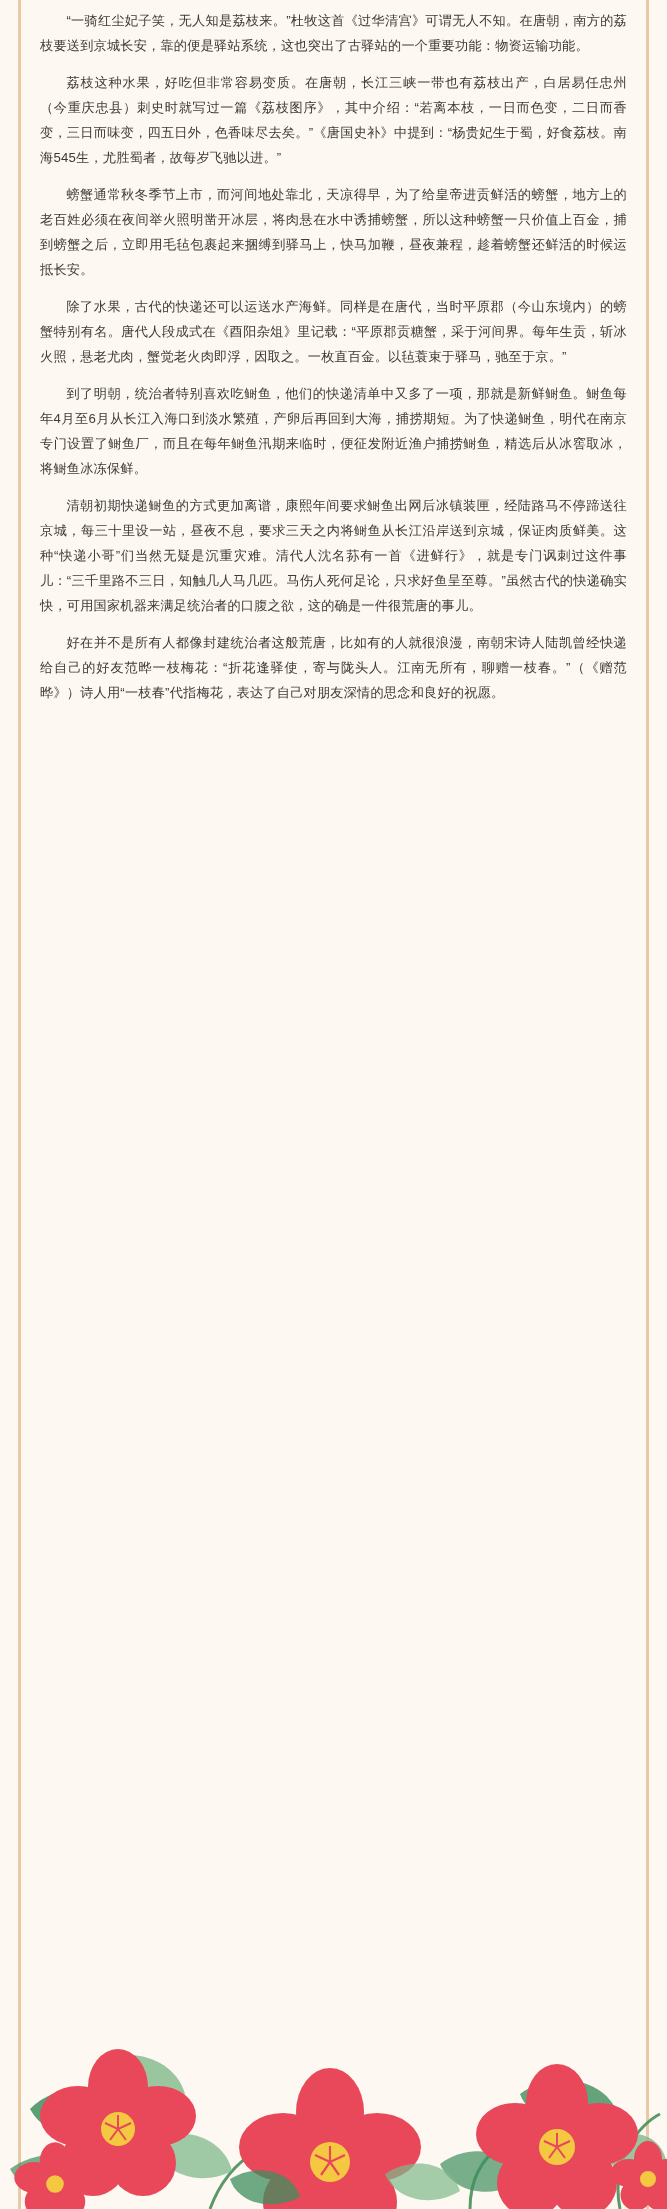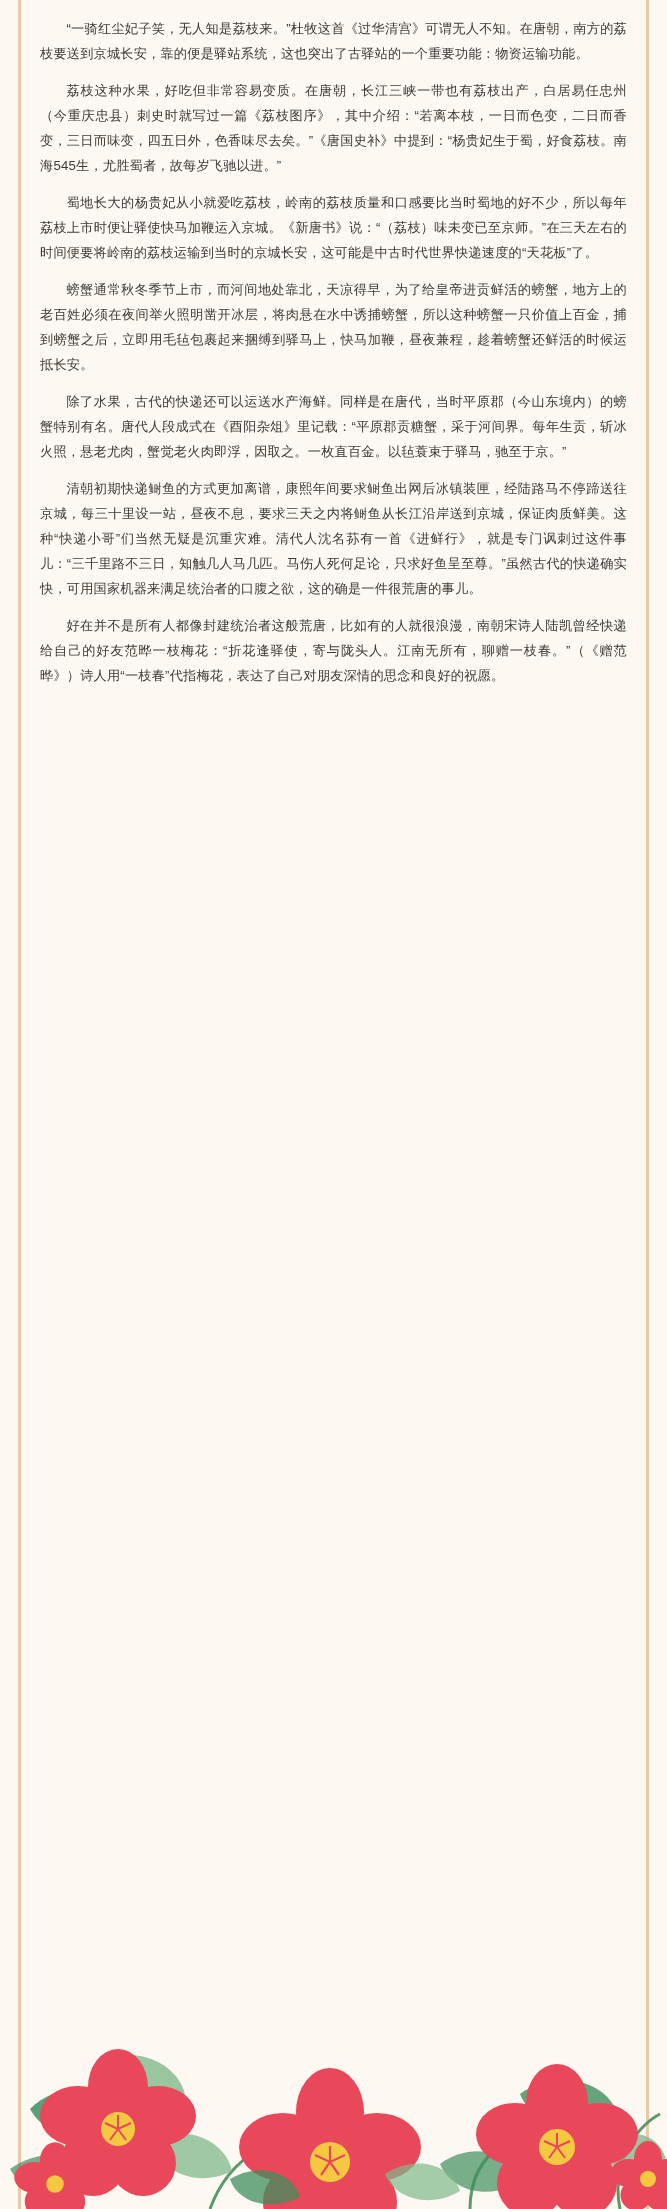--- a/index.html
+++ b/index.html
@@ -33,21 +33,21 @@
   .edge-rule.right { right: 18px; }
 
   .article {
     position: absolute;
     left: 40px;
     right: 40px;
     top: 8px;
     z-index: 3;
   }
   .article p {
-    margin: 8px 0 12px 0;
+    margin: 0 0 12px 0;
     font-size: 13.2px;
     line-height: 25px;
     color: #3c3a38;
     text-align: justify;
     text-indent: 2em;
     letter-spacing: 0.2px;
     font-family: "Liberation Sans", sans-serif;
   }
 
   
@@ -66,23 +66,23 @@
 <body>
 
 <div class="page">
 
   <div class="edge-rule left"></div>
   <div class="edge-rule right"></div>
 
   <div class="article">
     <p>“一骑红尘妃子笑，无人知是荔枝来。”杜牧这首《过华清宫》可谓无人不知。在唐朝，南方的荔枝要送到京城长安，靠的便是驿站系统，这也突出了古驿站的一个重要功能：物资运输功能。</p>
     <p>荔枝这种水果，好吃但非常容易变质。在唐朝，长江三峡一带也有荔枝出产，白居易任忠州（今重庆忠县）刺史时就写过一篇《荔枝图序》，其中介绍：“若离本枝，一日而色变，二日而香变，三日而味变，四五日外，色香味尽去矣。”《唐国史补》中提到：“杨贵妃生于蜀，好食荔枝。南海545生，尤胜蜀者，故每岁飞驰以进。”</p>
-    <p>蜀地长大的杨贵妃从小就爱吃荔枝，岭南的荔枝质量和口感要比当时蜀地的好不少，所以每年荔枝上市时便让驿使快马加鞭运入京城。《新唐书》说：“（荔枝）味未变已至京师。”在三天左右的时间便要将岭南的荔枝运输到当时的京城长安，这可能是中古时代世界快递速度的“天花板”了。</p>
     <p>螃蟹通常秋冬季节上市，而河间地处靠北，天凉得早，为了给皇帝进贡鲜活的螃蟹，地方上的老百姓必须在夜间举火照明凿开冰层，将肉悬在水中诱捕螃蟹，所以这种螃蟹一只价值上百金，捕到螃蟹之后，立即用毛毡包裹起来捆缚到驿马上，快马加鞭，昼夜兼程，趁着螃蟹还鲜活的时候运抵长安。</p>
     <p>除了水果，古代的快递还可以运送水产海鲜。同样是在唐代，当时平原郡（今山东境内）的螃蟹特别有名。唐代人段成式在《酉阳杂俎》里记载：“平原郡贡糖蟹，采于河间界。每年生贡，斩冰火照，悬老尤肉，蟹觉老火肉即浮，因取之。一枚直百金。以毡蓑束于驿马，驰至于京。”</p>
+    <p>到了明朝，统治者特别喜欢吃鲥鱼，他们的快递清单中又多了一项，那就是新鲜鲥鱼。鲥鱼每年4月至6月从长江入海口到淡水繁殖，产卵后再回到大海，捕捞期短。为了快递鲥鱼，明代在南京专门设置了鲥鱼厂，而且在每年鲥鱼汛期来临时，便征发附近渔户捕捞鲥鱼，精选后从冰窖取冰，将鲥鱼冰冻保鲜。</p>
     <p>清朝初期快递鲥鱼的方式更加离谱，康熙年间要求鲥鱼出网后冰镇装匣，经陆路马不停蹄送往京城，每三十里设一站，昼夜不息，要求三天之内将鲥鱼从长江沿岸送到京城，保证肉质鲜美。这种“快递小哥”们当然无疑是沉重灾难。清代人沈名荪有一首《进鲜行》，就是专门讽刺过这件事儿：“三千里路不三日，知触几人马几匹。马伤人死何足论，只求好鱼呈至尊。”虽然古代的快递确实快，可用国家机器来满足统治者的口腹之欲，这的确是一件很荒唐的事儿。</p>
     <p>好在并不是所有人都像封建统治者这般荒唐，比如有的人就很浪漫，南朝宋诗人陆凯曾经快递给自己的好友范晔一枝梅花：“折花逢驿使，寄与陇头人。江南无所有，聊赠一枝春。”（《赠范晔》）诗人用“一枝春”代指梅花，表达了自己对朋友深情的思念和良好的祝愿。</p>
   </div>
 
   <div class="floral">
     <svg width="667" height="330" viewBox="0 0 667 330" xmlns="http://www.w3.org/2000/svg">
 
       <g stroke="#4a8f5c" stroke-width="3" fill="none" opacity="0.9">
         <path d="M40 330 C70 260 120 240 170 255"></path>
         <path d="M210 330 C230 275 280 250 330 260"></path>

